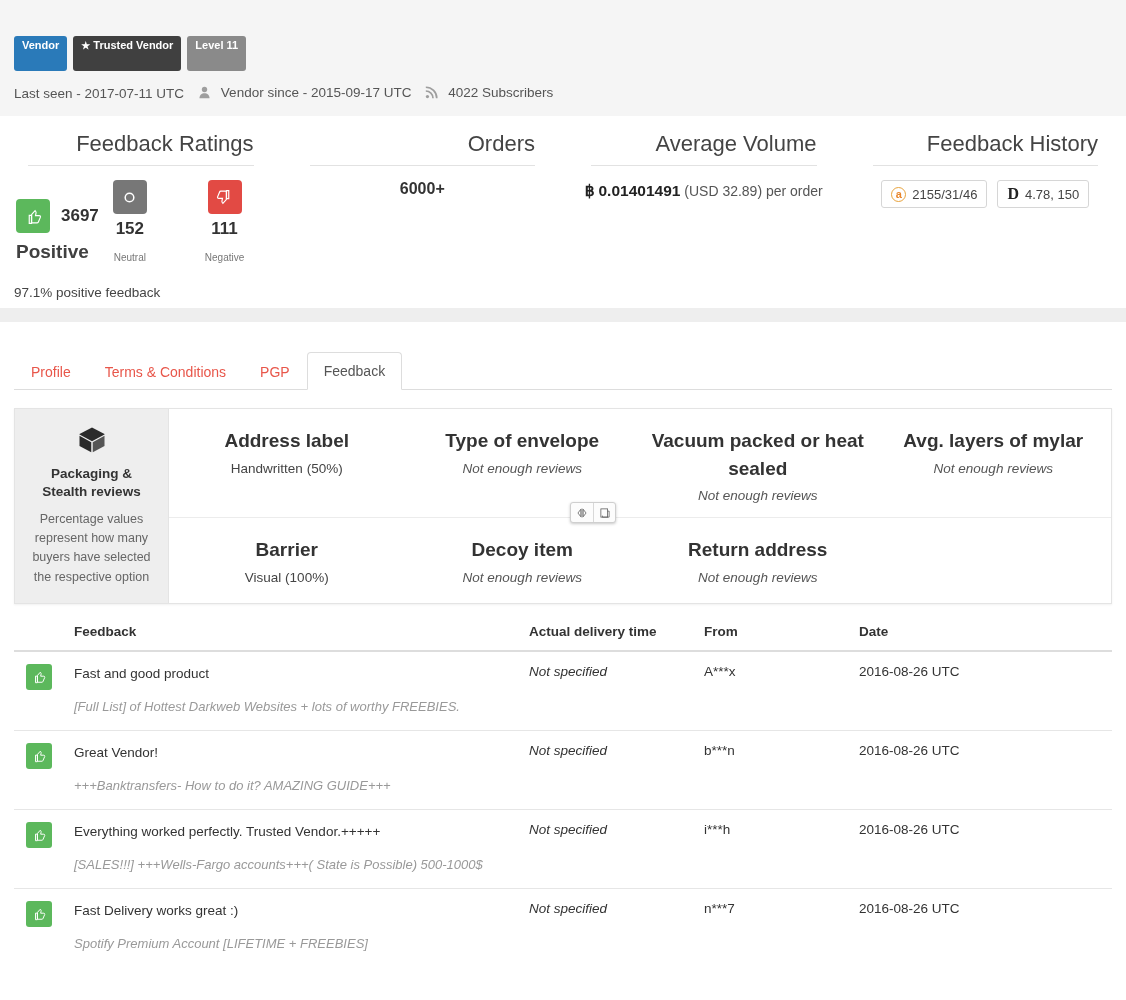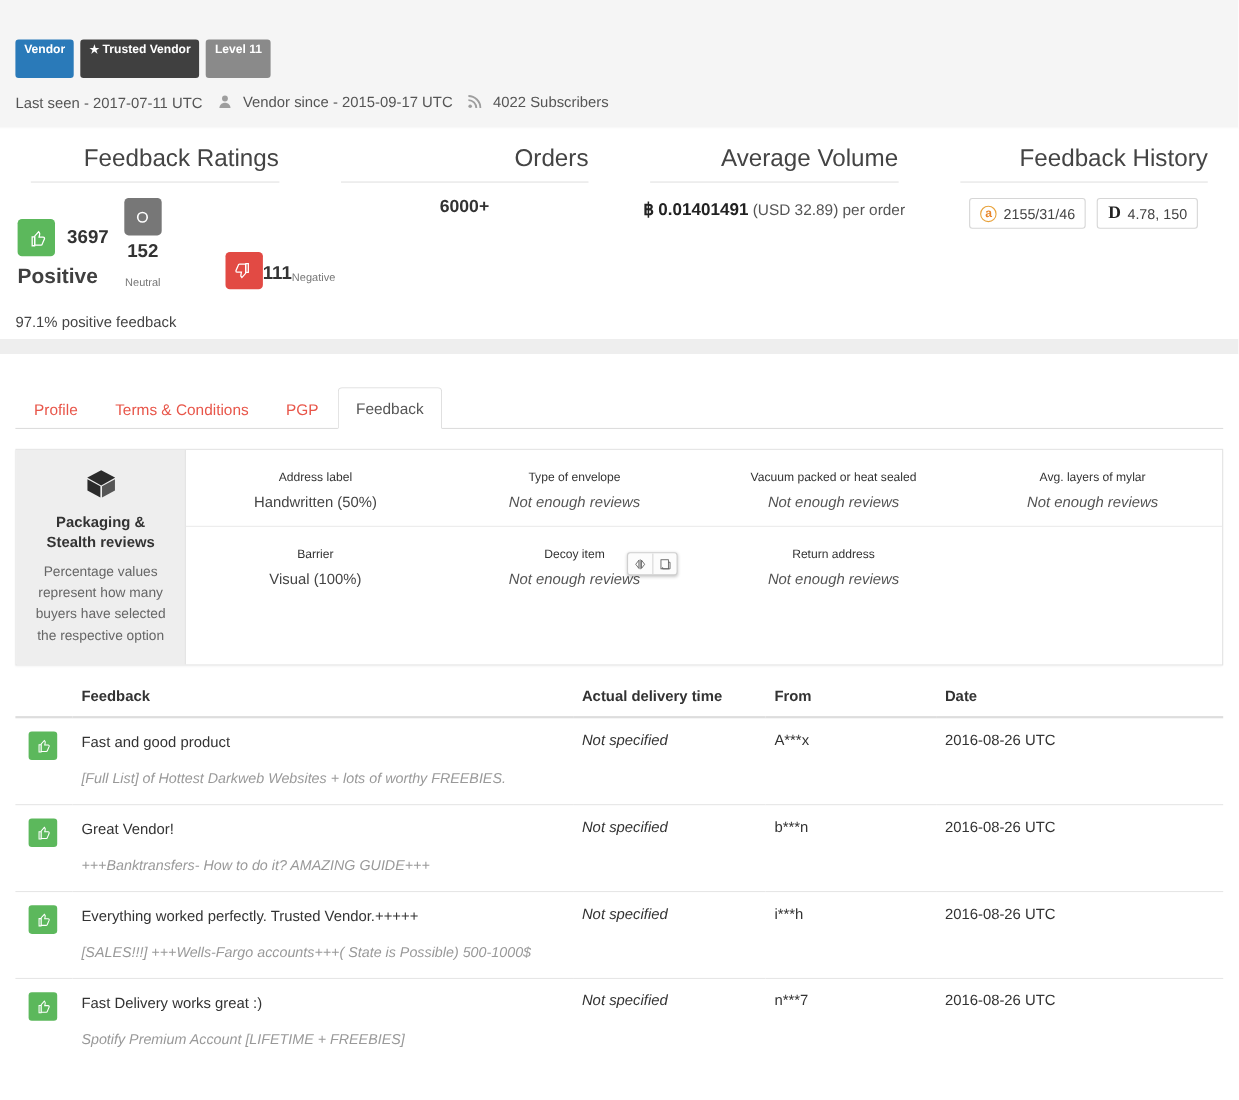--- a/index.html
+++ b/index.html
@@ -64,21 +64,21 @@
     color: #444;
     padding-bottom: 8px;
     margin: 0 14px 14px 14px;
     border-bottom: 1px solid #e2e2e2;
     white-space: nowrap;
   }
 
   .ratings-icons { display: flex; align-items: flex-end; padding-left: 2px; }
   .rate-group { display: flex; align-items: flex-start; }
   .rate-group.neutral { margin-left: 14px; flex-direction: column; align-items: center; }
-  .rate-group.negative { margin-left: 58px; flex-direction: row; align-items: center; }
+  .rate-group.negative { margin-left: 58px; flex-direction: column; align-items: center; }
 
   .icon-sq {
     width: 34px; height: 34px;
     border-radius: 4px;
     display: flex; align-items: center; justify-content: center;
     color: #fff;
     flex: none;
   }
   .icon-green { background: #5cb85c; }
   .icon-gray  { background: #777777; }
@@ -174,21 +174,21 @@
   .pkg-desc { font-size: 12.5px; color: #666; line-height: 1.55; }
 
   .pkg-main { flex: 1 1 auto; padding: 0; }
   .pkg-row { display: flex; }
   .pkg-row.first { border-bottom: 1px solid #ececec; }
   .pkg-cell {
     flex: 1 1 0; min-width: 0;
     padding: 18px 10px 14px 10px;
     text-align: center;
   }
-  .pkg-cell-head { font-size: 11px; font-weight: normal; color: #333; line-height: 1.45; }
+  .pkg-cell-head { font-size: 19px; font-weight: bold; color: #333; line-height: 1.45; }
   .pkg-cell-val { font-size: 13.5px; color: #444; margin-top: 6px; }
   .pkg-cell-val.na { font-style: italic; color: #555; }
 
   
   .mini-toolbar {
     position: absolute;
     left: 555px; top: 93px;
     display: flex;
     background: #fcfcfc;
     border: 1px solid #cfcfcf;

